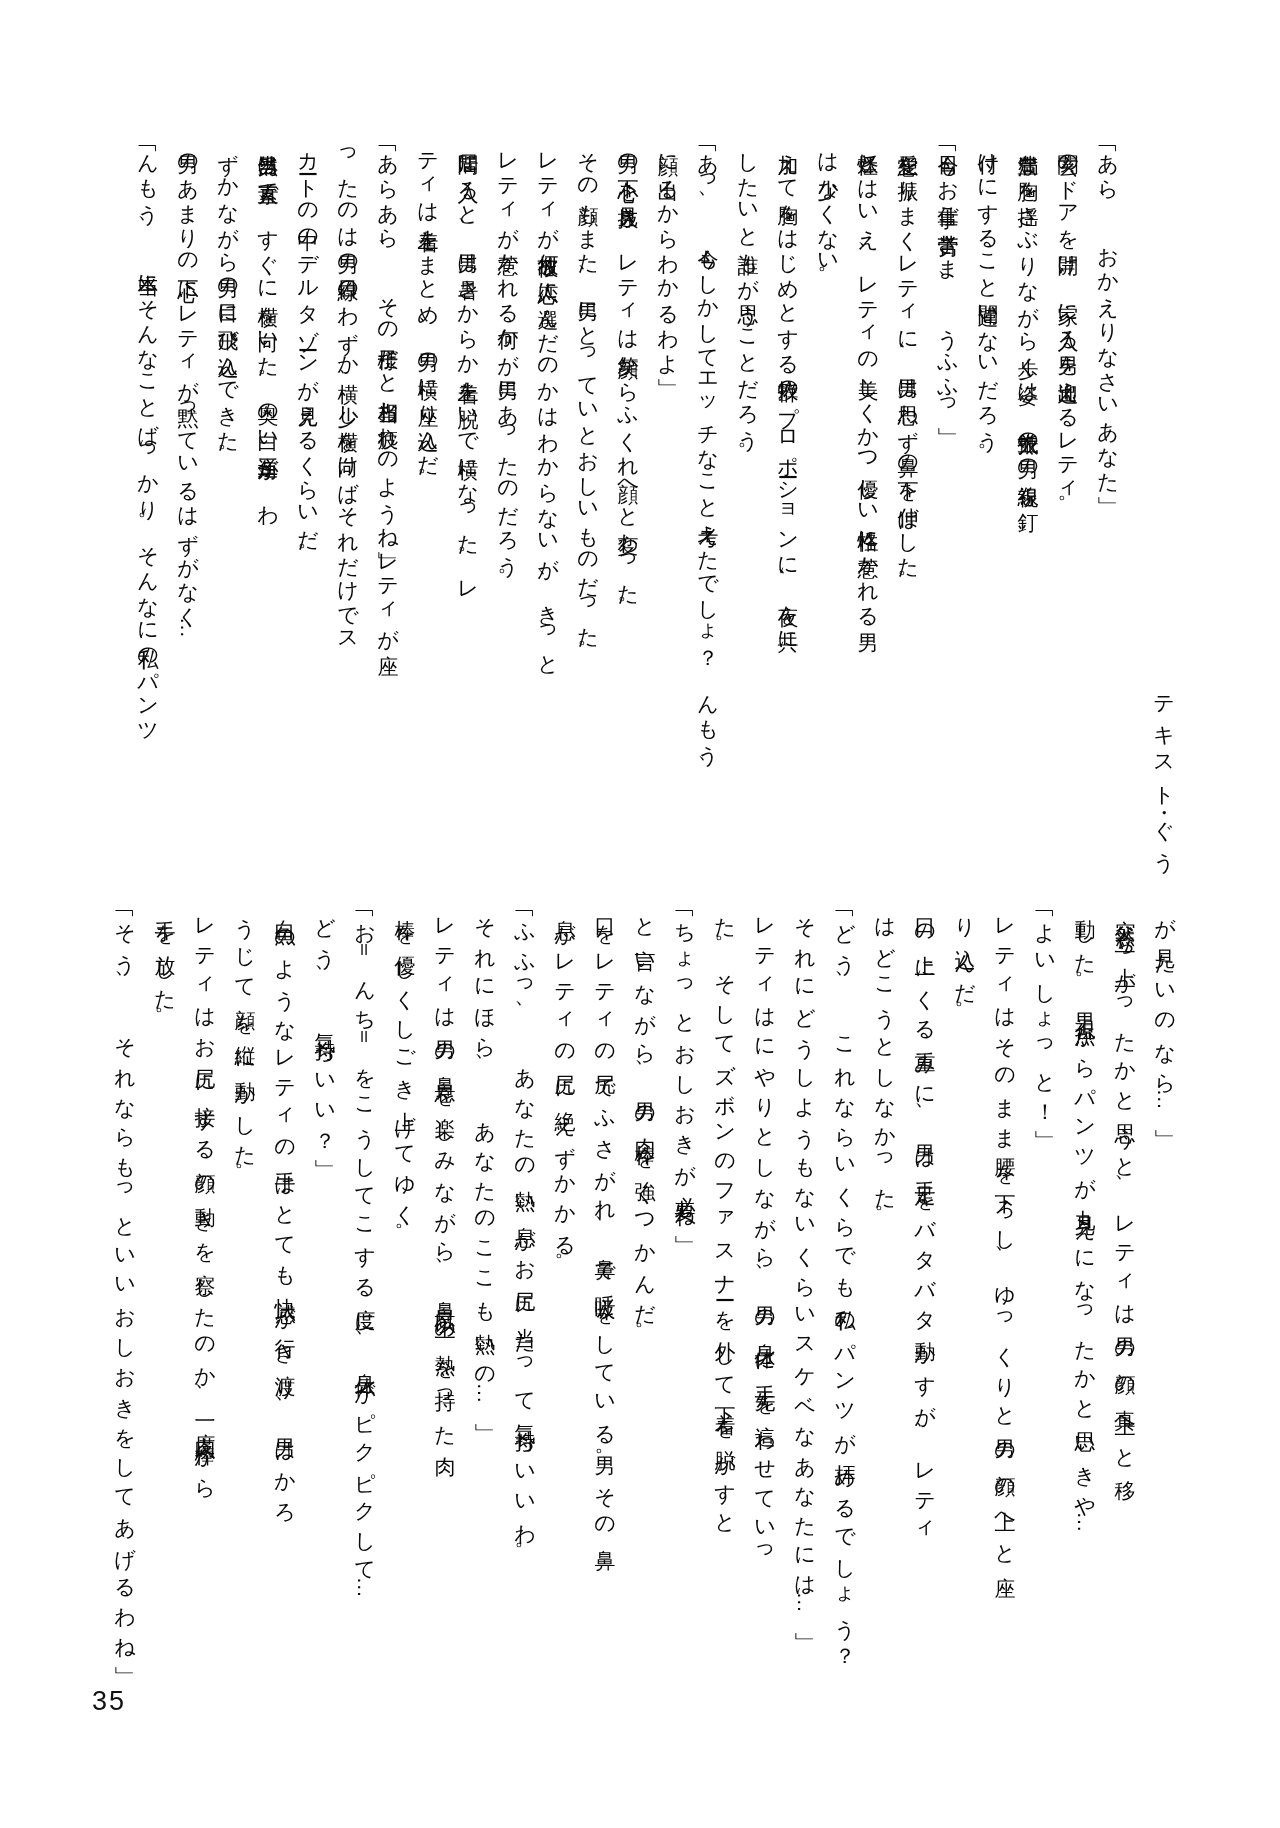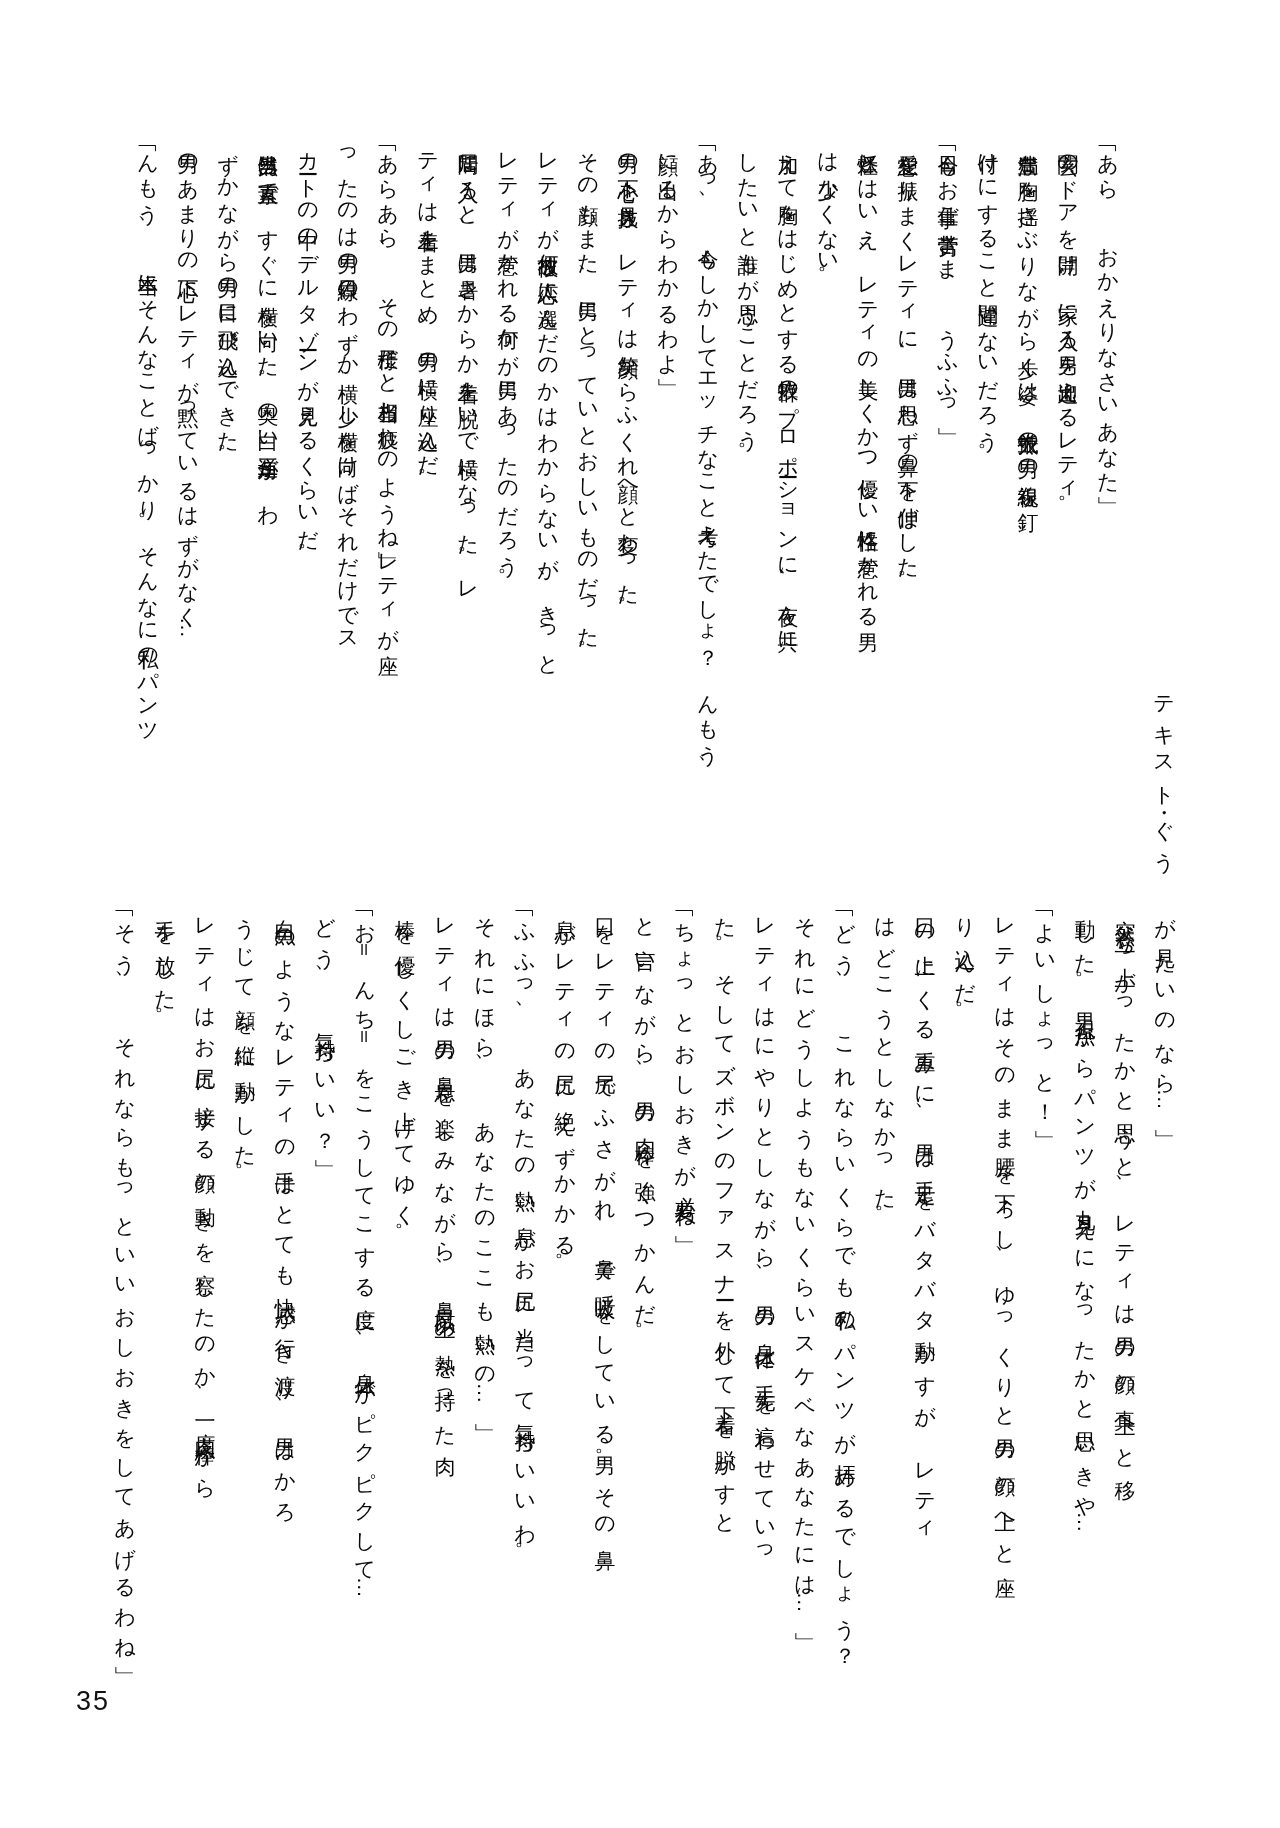--- a/index.html
+++ b/index.html
@@ -42,21 +42,21 @@
   }
   #credit {
     top: 681px;
     right: 100px;
     font-size: 21px;
     letter-spacing: 6px;
     line-height: 32px;
   }
   #page-number {
     position: absolute;
-    left: 76px;
+    left: 92px;
     top: 1686px;
     font-size: 27px;
     letter-spacing: 2px;
     color: #111111;
   }
 </style>
 </head>
 <body>
 
 <div class="page">

